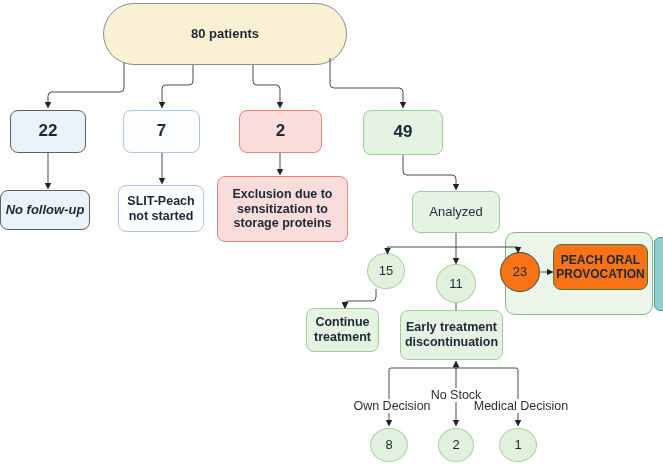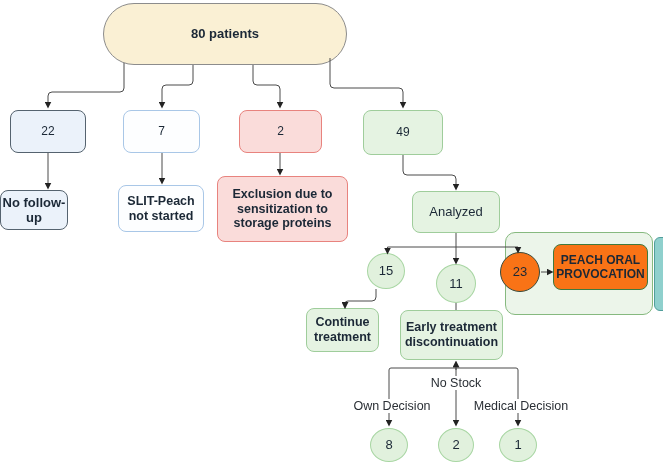--- a/index.html
+++ b/index.html
@@ -19,21 +19,21 @@
   .circle{border-radius:50%;border:1px solid;font-size:13px;}
   
   .blue-strong{background:#ebf2fa;border-color:#55636f;}
   .blue-light{background:#fdfeff;border-color:#a9c7e7;}
   .pink{background:#fadcda;border-color:#e8837e;}
   .green{background:#e5f3e2;border-color:#9fcd9b;justify-content:center;}
   .green-circle{background:#e1f1dd;border-color:#a8d6a3;}
   .green-dark{background:#f97316;border-color:#3a4a3a;align-items:center;}
   .container-box{background:#ecf5ea;border:1px solid #86b97f;border-radius:10px;}
   .teal{background:#8fd0cd;border:1px solid #519e9b;border-radius:6px;}
-  .num{font-size:12px;}
+  .num{font-size:17px;font-weight:bold;}
   .lbl{font-weight:bold;font-size:12.5px;}
   .plain{font-size:13px;}
   svg.wires{position:absolute;left:0;top:0;z-index:5;pointer-events:none;}
   .edge-label{
     position:absolute;z-index:6;transform:translateX(-50%);
     background:#ffffff;padding:0 3px;font-size:12.5px;color:#2a2f35;
     white-space:nowrap;
   }
 </style>
 </head>
@@ -52,21 +52,21 @@
 <div class="node rect blue-light num" style="left:123px;top:110px;width:77px;height:43px;">
   <span>7</span>
 </div>
 <div class="node rect pink num" style="left:239px;top:110px;width:83px;height:43px;">
   <span>2</span>
 </div>
 <div class="node rect green num" style="left:363px;top:110px;width:80px;height:45px;">
   <span>49</span>
 </div>
 
-<div class="node rect blue-strong lbl" style="left:0px;top:190px;width:68px;height:40px;font-size:13px;">
+<div class="node rect blue-strong lbl" style="left:0px;top:190px;width:90px;height:40px;font-size:13px;font-style:italic;">
   <span>No follow-up</span>
 </div>
 <div class="node rect blue-light lbl" style="left:118px;top:185px;width:86px;height:47px;">
   <span>SLIT-Peach not started</span>
 </div>
 <div class="node rect pink lbl" style="left:217px;top:176px;width:131px;height:66px;padding:2px 6px;">
   <span>Exclusion due to sensitization to storage proteins</span>
 </div>
 <div class="node rect green plain" style="left:412px;top:191px;width:88px;height:42px;">
   <span>Analyzed</span>
@@ -129,21 +129,21 @@
     <path d="M456,303 V310"></path>
     <path d="M541,272 H548" marker-end="url(#arr)"></path>
 
     <path d="M456,370 V366" marker-end="url(#arr)"></path>
     <path d="M456,368 V421" marker-end="url(#arr)"></path>
     <path d="M456,368 H391 Q389,368 389,370 V421" marker-end="url(#arr)"></path>
     <path d="M456,368 H516 Q518,368 518,370 V421" marker-end="url(#arr)"></path>
   </g>
 </svg>
 
-<div class="edge-label" style="left:456px;top:376px;">
+<div class="edge-label" style="left:456px;top:388px;">
   <span>No Stock</span>
 </div>
 <div class="edge-label" style="left:392px;top:399px;">
   <span>Own Decision</span>
 </div>
 <div class="edge-label" style="left:521px;top:399px;">
   <span>Medical Decision</span>
 </div>
 
 </body></html>

